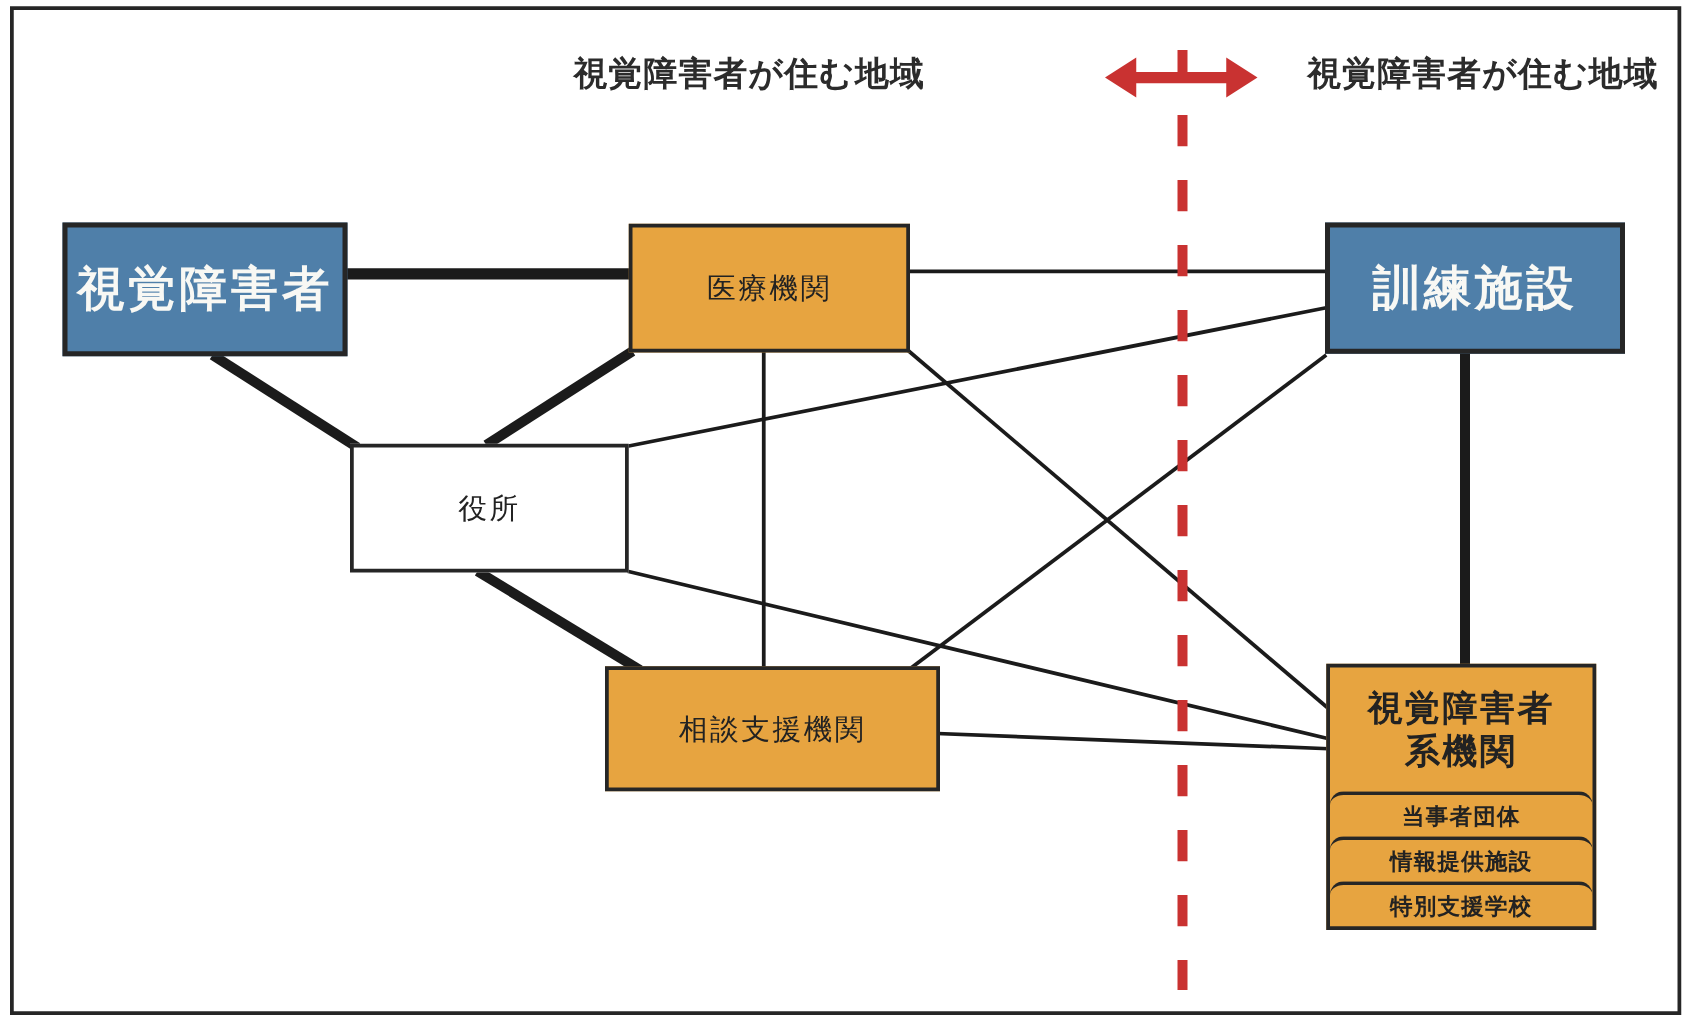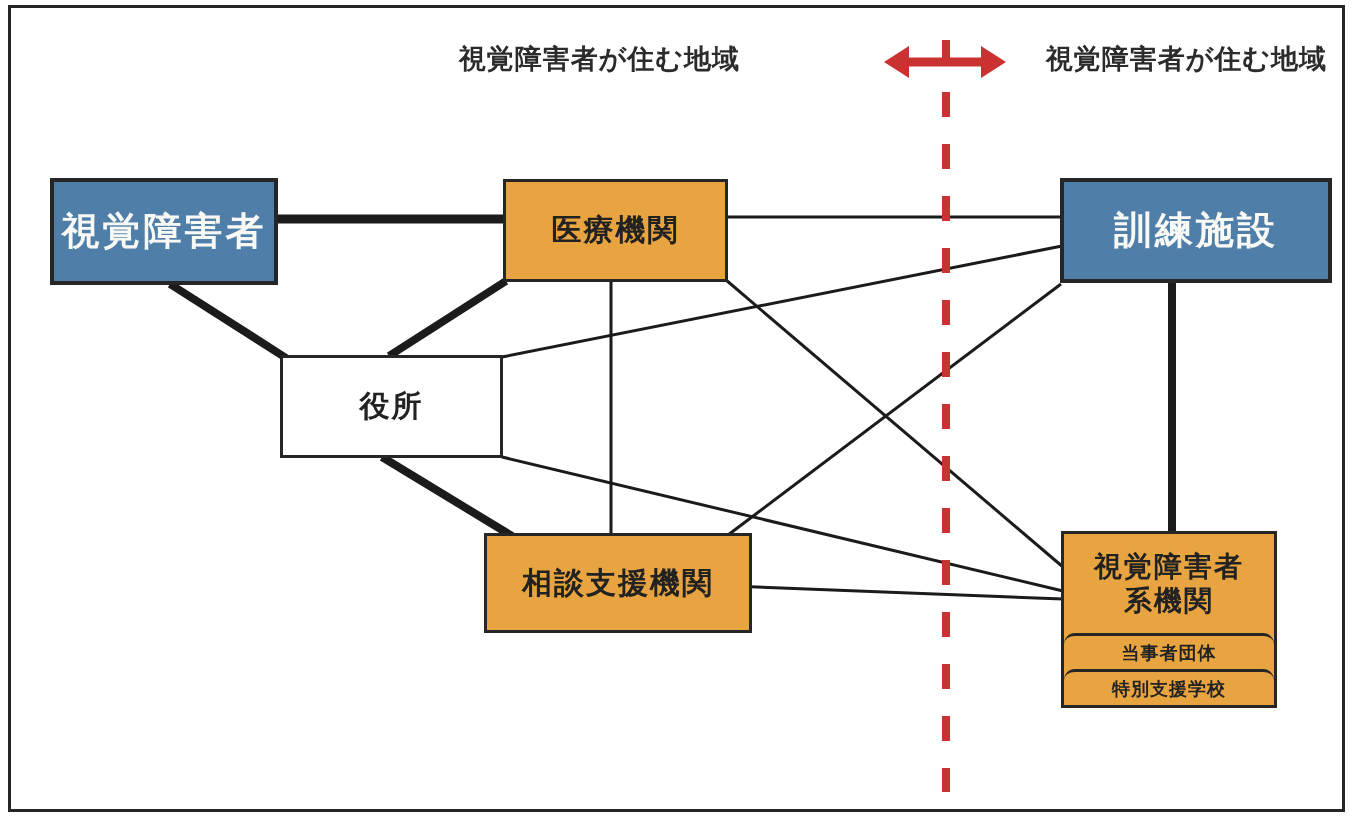--- a/index.html
+++ b/index.html
@@ -9,24 +9,24 @@
          border:3px solid var(--c-frame);background:transparent;}
   svg.layer{position:absolute;left:0;top:0;width:1354px;height:820px;pointer-events:none;}
   #edge-layer{z-index:1;}
   #overlay-layer{z-index:3;}
   .node{position:absolute;z-index:2;box-sizing:border-box;display:flex;
         align-items:center;justify-content:center;text-align:center;}
   .node-blue{background:var(--c-blue);border:4px solid var(--c-border);}
   .node-orange{background:var(--c-orange);border:3px solid var(--c-border);}
   .node-white{background:var(--c-white);border:3px solid var(--c-border);}
   .label-big{font-size:38px;font-weight:bold;color:var(--c-text-light);letter-spacing:3px;}
-  .label-mid{font-size:30px;font-weight:700;color:var(--c-text-dark);letter-spacing:2px;}
+  .label-mid{font-size:23px;font-weight:400;color:var(--c-text-dark);letter-spacing:2px;}
   #node-visually-impaired{left:50px;top:178px;width:228px;height:107px;}
   #node-medical{left:503px;top:179px;width:225px;height:103px;}
-  #node-training{left:1060px;top:178px;width:272px;height:105px;}
+  #node-training{left:1060px;top:178px;width:240px;height:105px;}
   #node-government{left:280px;top:355px;width:223px;height:103px;}
   #node-consultation{left:484px;top:533px;width:268px;height:100px;}
   #node-vi-organizations{left:1061px;top:531px;width:216px;z-index:2;position:absolute;
         box-sizing:border-box;border:3px solid var(--c-border);background:var(--c-orange);}
   #vi-org-main{height:99px;display:flex;flex-direction:column;align-items:center;
         justify-content:center;font-size:28px;font-weight:600;color:var(--c-text-dark);
         line-height:34px;letter-spacing:2px;}
   .vi-org-row{height:33px;border-top:3px solid var(--c-border);display:flex;align-items:center;
         justify-content:center;font-size:18px;font-weight:600;color:var(--c-text-dark);
         letter-spacing:1px;border-radius:11px;}
@@ -86,16 +86,17 @@
   <div class="node node-orange" id="node-consultation">
     <span class="label-mid">相談支援機関</span>
   </div>
 
   <div id="node-vi-organizations">
     <div id="vi-org-main">
       <div>視覚障害者</div>
       <div>系機関</div>
     </div>
     <div class="vi-org-row">当事者団体</div>
+    <div class="vi-org-row">情報提供施設</div>
     <div class="vi-org-row">特別支援学校</div>
   </div>
 
 </div>
 
 </body></html>

